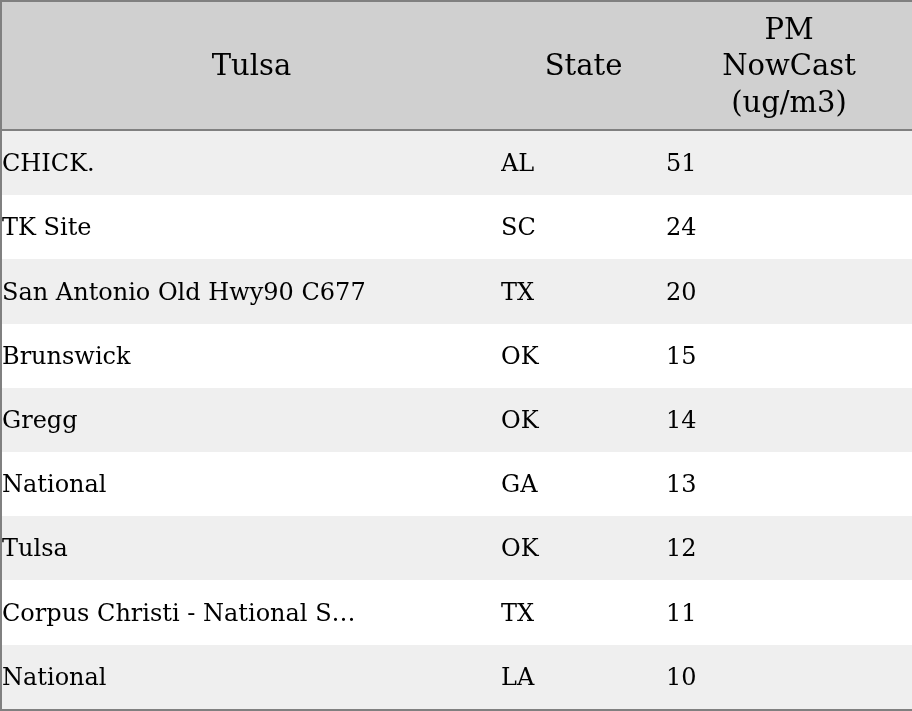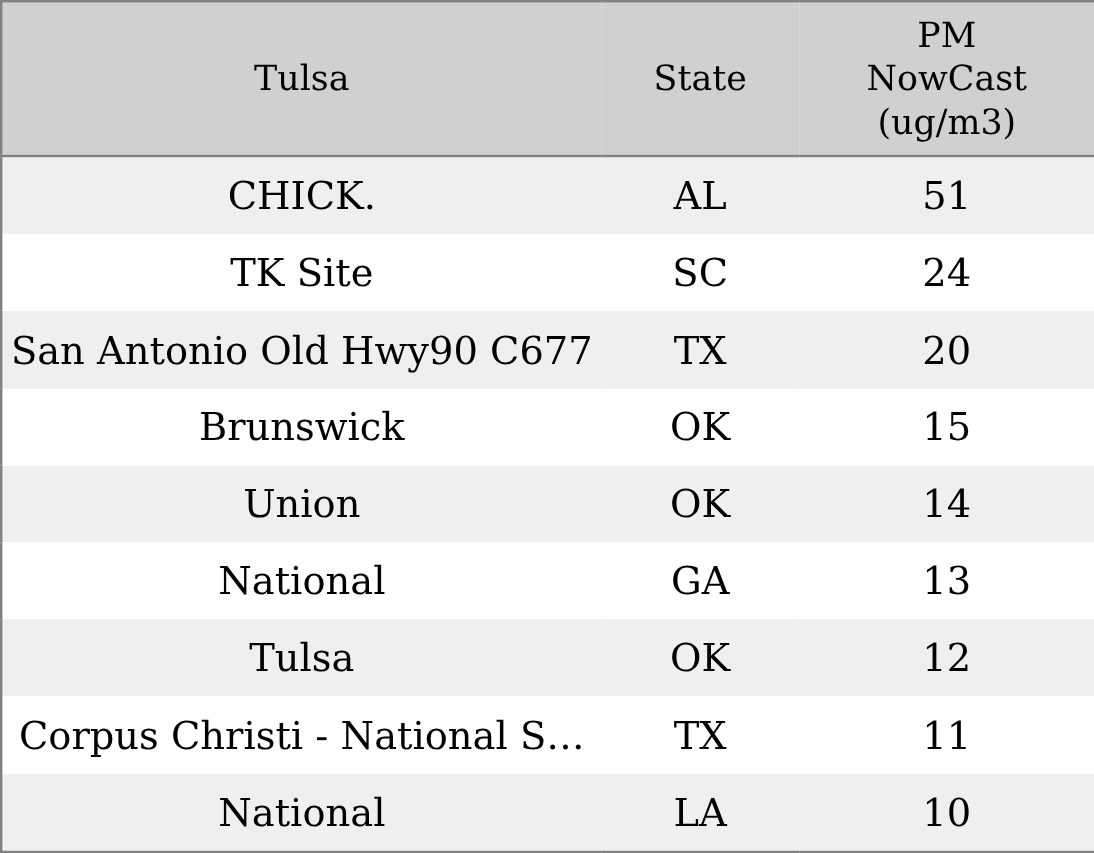--- a/index.html
+++ b/index.html
@@ -27,22 +27,21 @@
     line-height: 1.25;
     text-align: center;
     vertical-align: middle;
     height: 127px;
     padding: 0;
   }
   table.pm-table thead th.pm-col {
     white-space: pre-line;
   }
   table.pm-table tbody td {
-    font-size: 32px;
-    text-align: center;
+    font-size: 24px;
     vertical-align: middle;
     height: 58px;
     padding: 0;
     white-space: nowrap;
     overflow: hidden;
   }
   table.pm-table tbody tr:nth-child(odd)  { background: #efefef; }
   table.pm-table tbody tr:nth-child(even) { background: #ffffff; }
 </style>
 </head>
@@ -78,21 +77,21 @@
         <td>San Antonio Old Hwy90 C677</td>
         <td>TX</td>
         <td>20</td>
       </tr>
       <tr>
         <td>Brunswick</td>
         <td>OK</td>
         <td>15</td>
       </tr>
       <tr>
-        <td>Union</td>
+        <td>Gregg</td>
         <td>OK</td>
         <td>14</td>
       </tr>
       <tr>
         <td>National</td>
         <td>GA</td>
         <td>13</td>
       </tr>
       <tr>
         <td>Tulsa</td>

